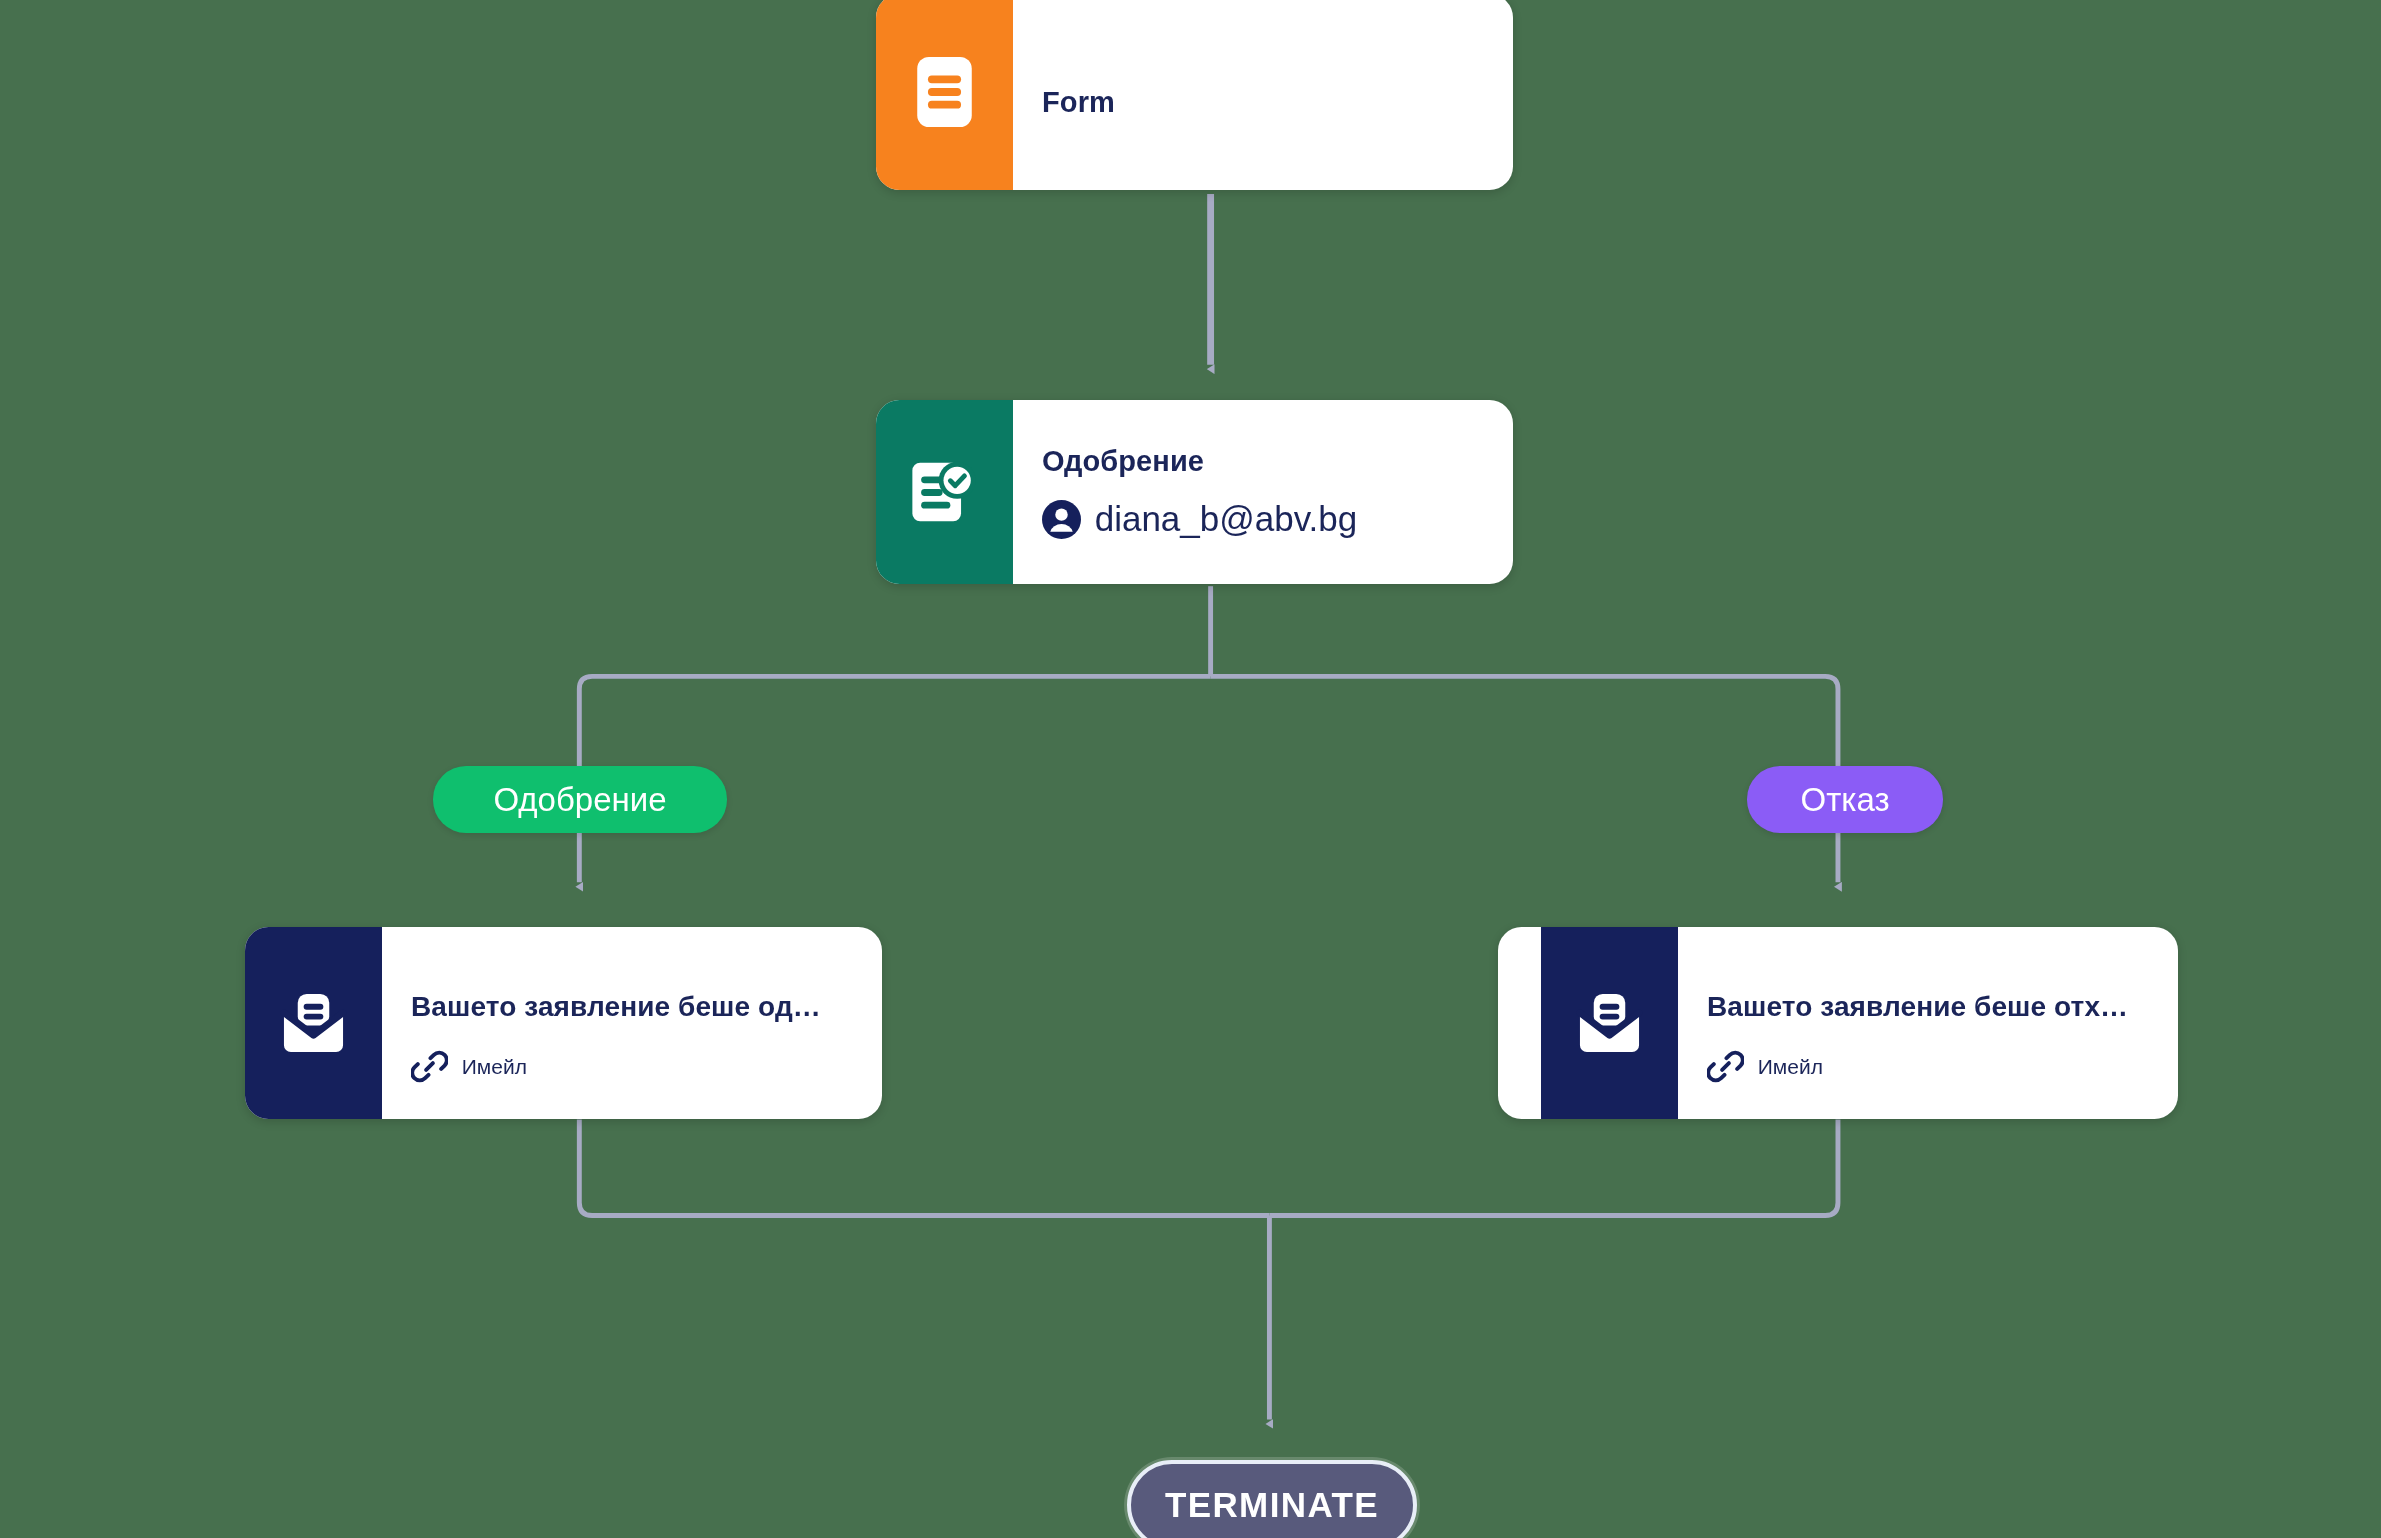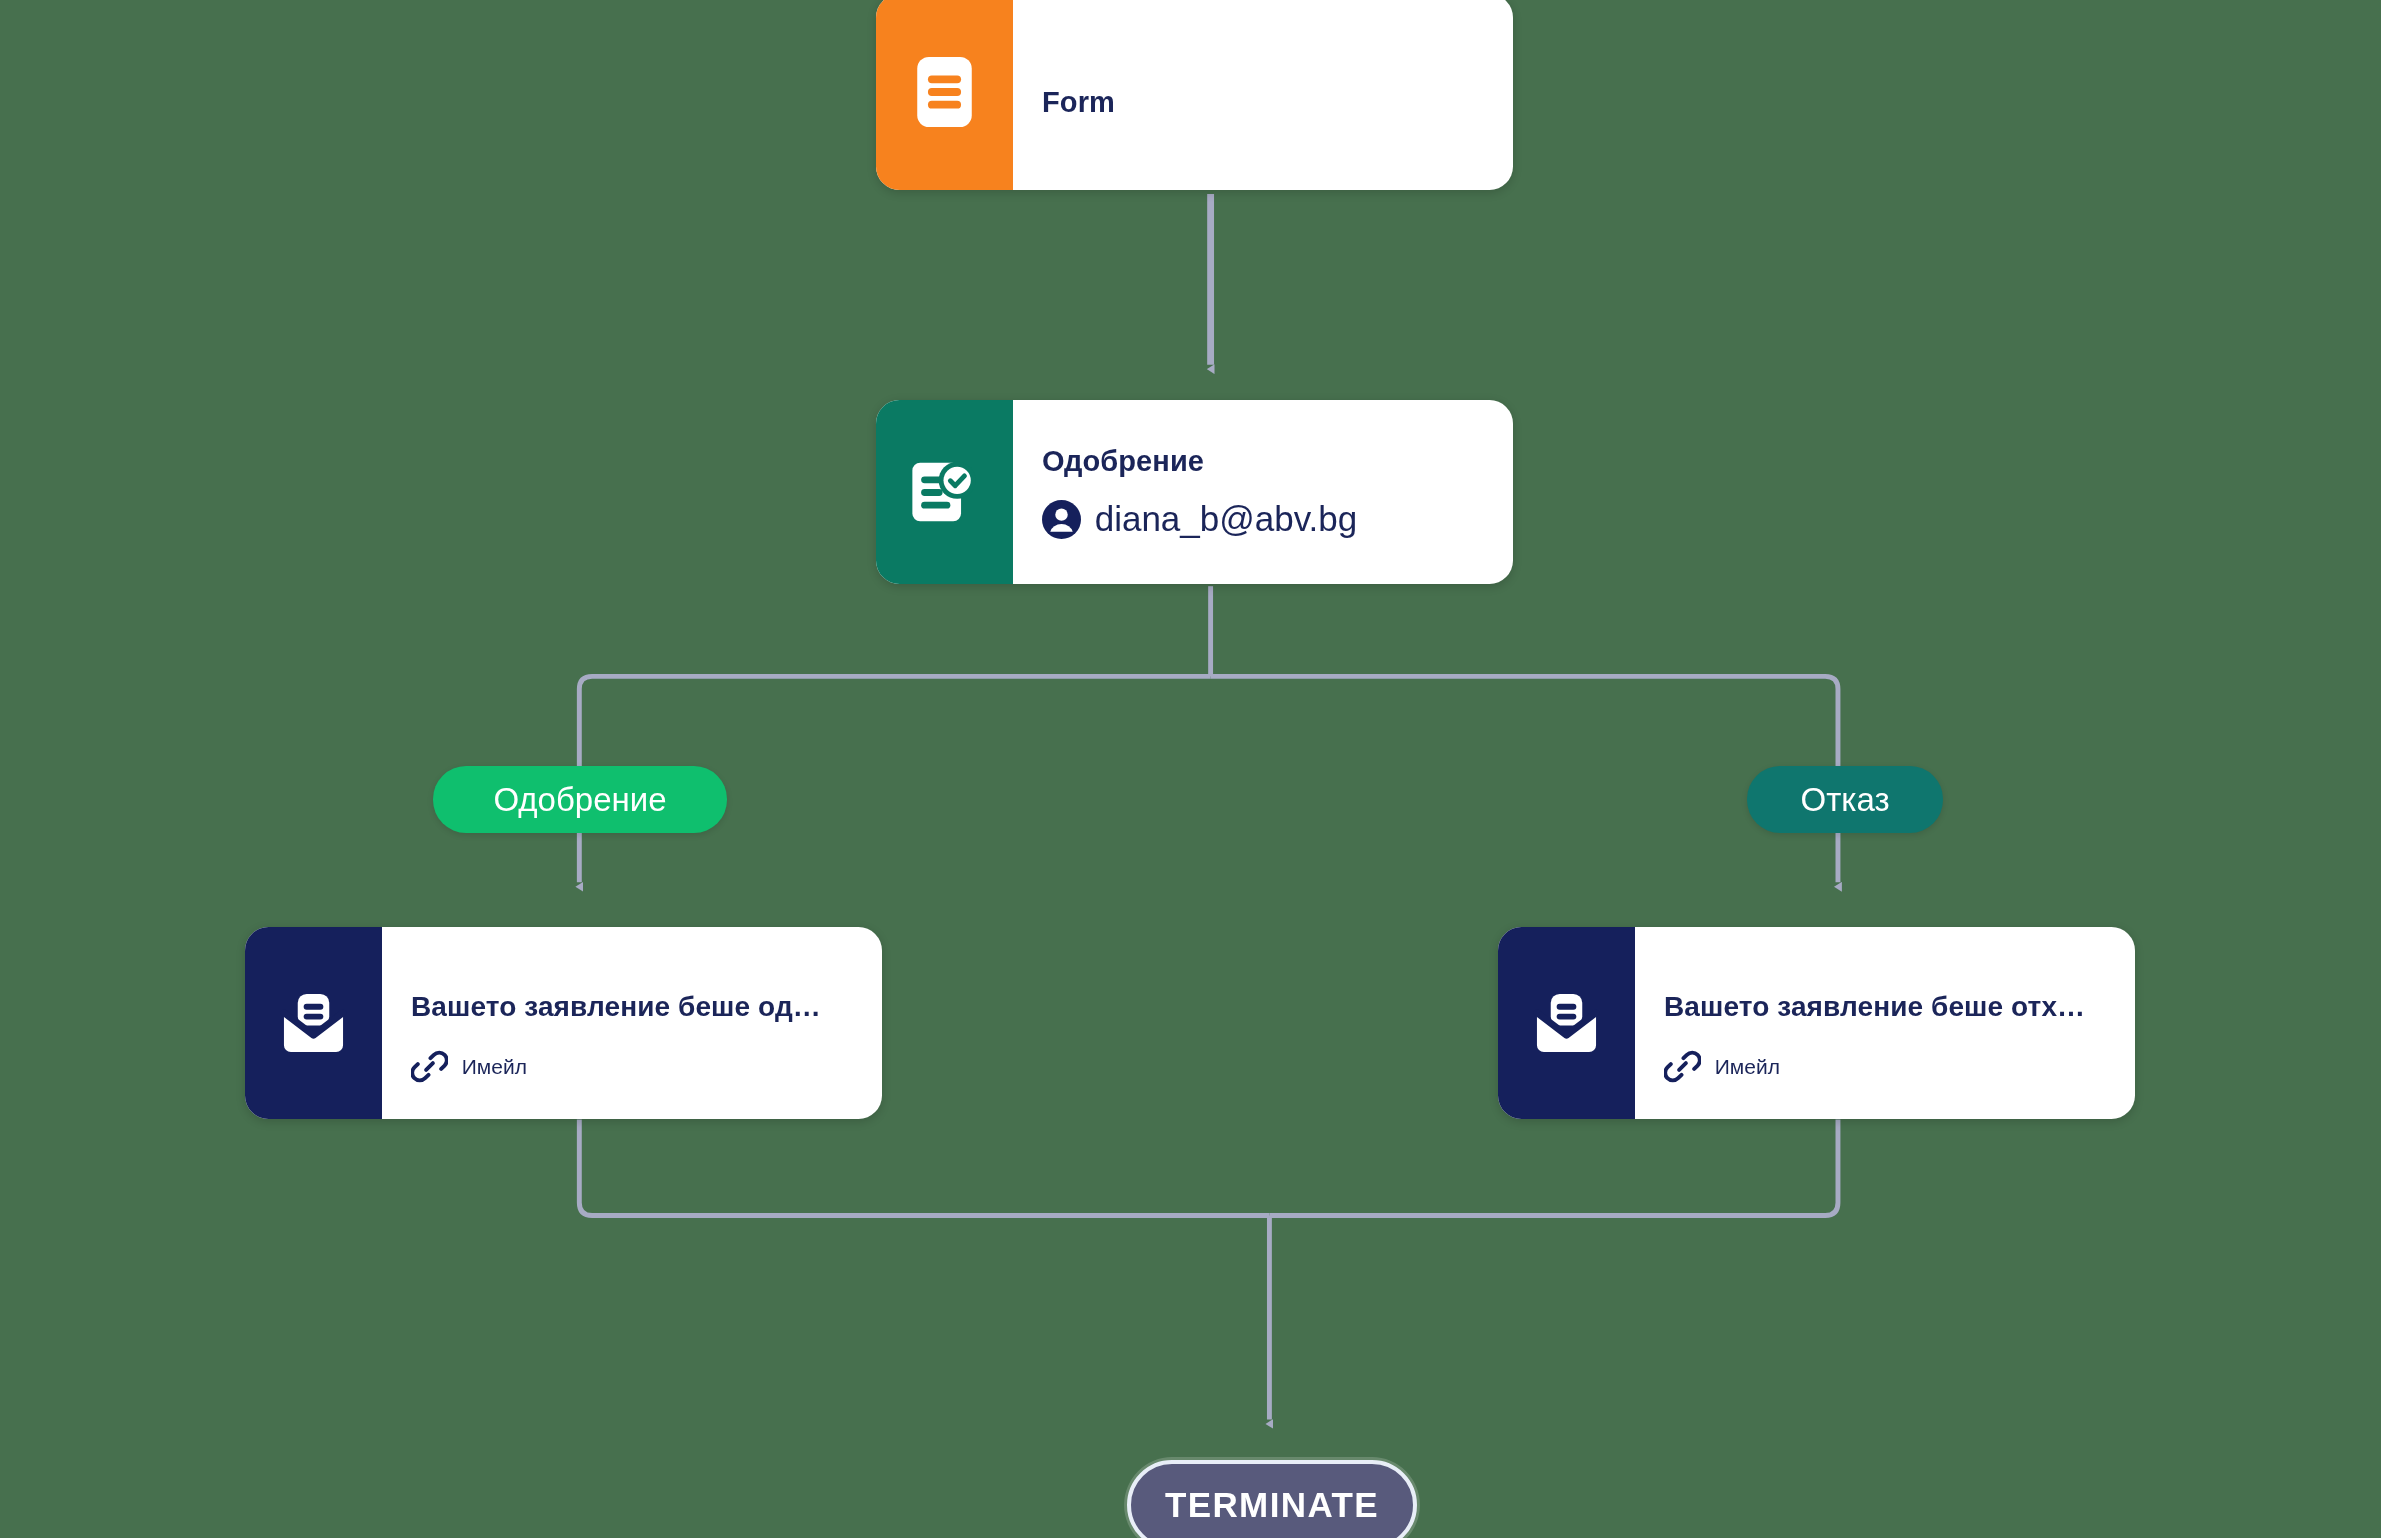--- a/index.html
+++ b/index.html
@@ -111,20 +111,21 @@
     left: 245px;
     top: 927px;
     width: 637px;
     height: 192px;
   }
   #node-email-rejected {
     left: 1498px;
     top: 927px;
     width: 637px;
     height: 192px;
+    padding-left: 43px;
   }
   .node-email .node-icon {
     width: 137px;
     background: #15205c;
   }
   .node-email .node-body {
     gap: 25.5px;
   }
   .node-email .node-title {
     font-size: 28px;
@@ -147,21 +148,21 @@
   #pill-approve {
     left: 433px;
     top: 766px;
     width: 294px;
     background: #0fbf6e;
   }
   #pill-reject {
     left: 1747px;
     top: 766px;
     width: 196px;
-    background: #0f766e;
+    background: #8b5cf6;
   }
 
   
   #node-terminate {
     position: absolute;
     left: 1127px;
     top: 1460px;
     width: 290px;
     height: 90px;
     border-radius: 45px;

